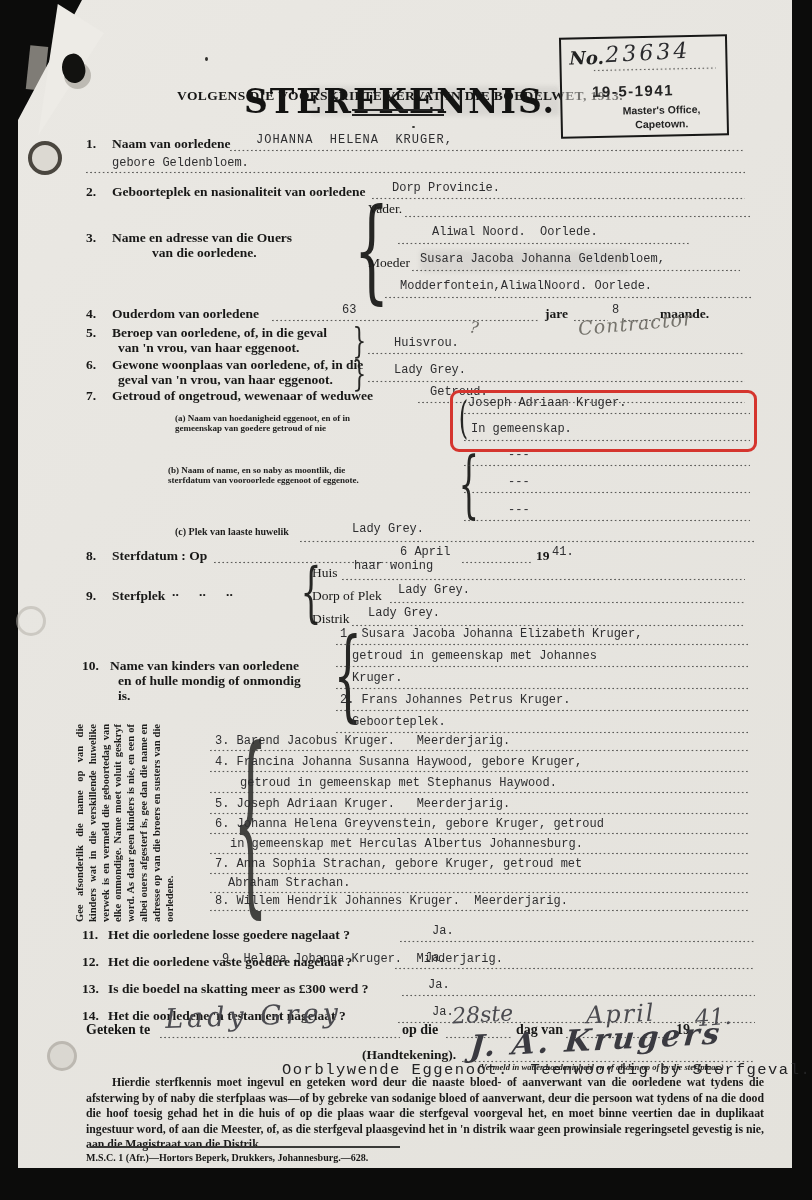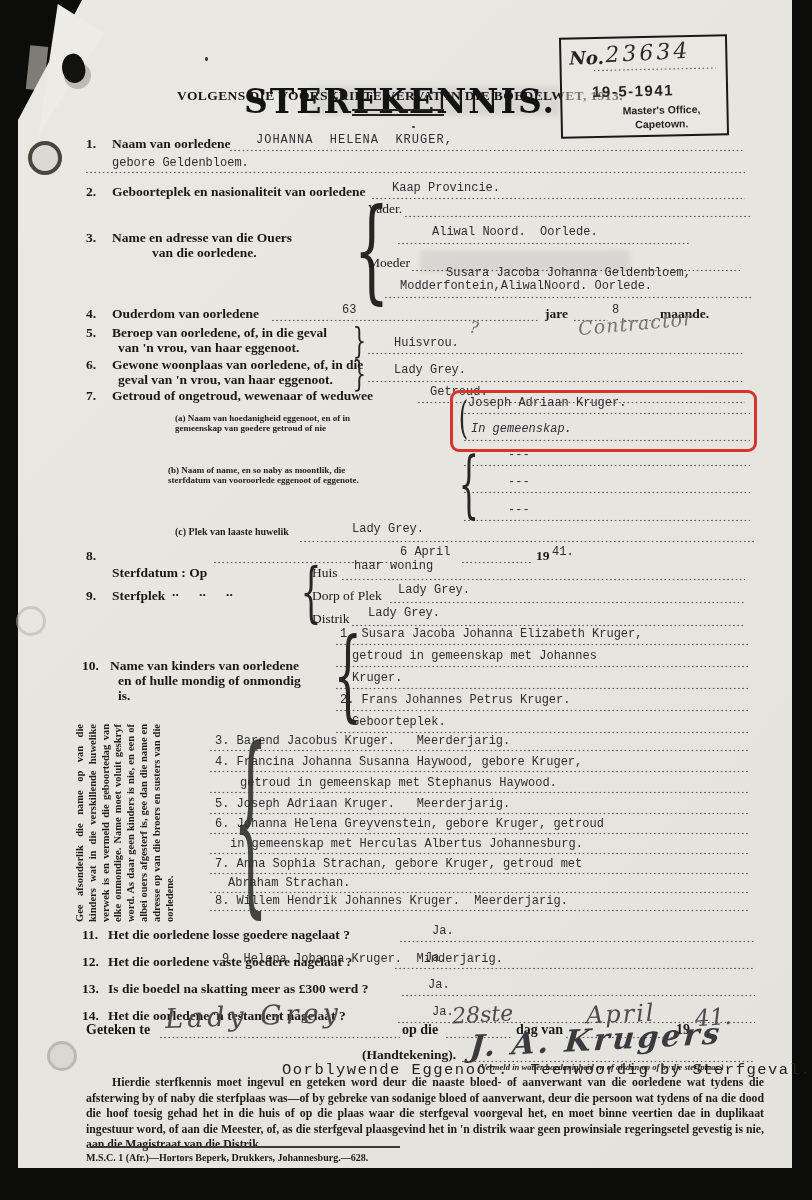--- a/index.html
+++ b/index.html
@@ -81,33 +81,33 @@
   <span class="abs s" style="left:86px;top:136px;">1.</span>
   <span class="abs s" style="left:112px;top:136px;">Naam van oorledene</span>
   <span class="dl" style="left:230px;top:149px;width:515px;"></span>
   <span class="abs t ls" style="left:256px;top:134px;">JOHANNA  HELENA  KRUGER,</span>
   <span class="dl" style="left:86px;top:171px;width:659px;"></span>
   <span class="abs t" style="left:112px;top:157px;">gebore Geldenbloem.</span>
 
   <span class="abs s" style="left:86px;top:184px;">2.</span>
   <span class="abs s" style="left:112px;top:184px;">Geboorteplek en nasionaliteit van oorledene</span>
   <span class="dl" style="left:372px;top:197px;width:373px;"></span>
-  <span class="abs t" style="left:392px;top:182px;">Kaap Provincie.</span>
+  <span class="abs t" style="left:392px;top:182px;">Dorp Provincie.</span>
 
   <span class="abs s" style="left:86px;top:230px;">3.</span>
   <span class="abs s" style="left:112px;top:230px;">Name en adresse van die Ouers</span>
   <span class="abs s" style="left:152px;top:245px;">van die oorledene.</span>
   <span class="br" style="left:336px;top:196px;font-size:112px;line-height:108px;transform:scaleX(.5);">{</span>
   <span class="abs s sn" style="left:368px;top:201px;">Vader.</span>
   <span class="dl" style="left:405px;top:215px;width:347px;"></span>
   <span class="dl" style="left:398px;top:242px;width:292px;"></span>
   <span class="abs t" style="left:432px;top:226px;">Aliwal Noord.  Oorlede.</span>
   <span class="abs s sn" style="left:368px;top:255px;">Moeder</span>
   <span class="dl" style="left:412px;top:269px;width:328px;"></span>
-  <span class="abs t" style="left:420px;top:267px;margin-left:26px;">Susara Jacoba Johanna Geldenbloem,</span>
+  <span class="abs t" style="left:420px;top:253px;">Susara Jacoba Johanna Geldenbloem,</span>
   <span class="dl" style="left:385px;top:296px;width:367px;"></span>
   <span class="abs t" style="left:400px;top:280px;">Modderfontein,AliwalNoord. Oorlede.</span>
 
   <span class="abs s" style="left:86px;top:306px;">4.</span>
   <span class="abs s" style="left:112px;top:306px;">Ouderdom van oorledene</span>
   <span class="dl" style="left:272px;top:319px;width:268px;"></span>
   <span class="abs t" style="left:342px;top:304px;">63</span>
   <span class="abs s" style="left:545px;top:306px;">jare</span>
   <span class="dl" style="left:574px;top:319px;width:34px;"></span>
   <span class="abs t" style="left:612px;top:304px;">8</span>
@@ -134,39 +134,39 @@
   <span class="abs s" style="left:112px;top:388px;">Getroud of ongetroud, wewenaar of weduwee</span>
   <span class="dl" style="left:418px;top:401px;width:327px;"></span>
   <span class="abs t" style="left:430px;top:386px;text-align:center;">Getroud.</span>
 
   <span class="abs sm" style="left:175px;top:413px;">(a) Naam van hoedanigheid eggenoot, en of in</span>
   <span class="abs sm" style="left:175px;top:423px;">gemeenskap van goedere getroud of nie</span>
   <span class="br" style="left:455px;top:396px;font-size:44px;line-height:44px;transform:scaleX(.55);">(</span>
   <span class="dl" style="left:464px;top:412px;width:286px;"></span>
   <span class="abs t" style="left:468px;top:397px;">Joseph Adriaan Kruger.</span>
   <span class="dl" style="left:464px;top:439px;width:286px;"></span>
-  <span class="abs t" style="left:471px;top:423px;font-style:italic;">In gemeenskap.</span>
+  <span class="abs t" style="left:471px;top:423px;">In gemeenskap.</span>
   <div id="redbox" style="border-color: rgb(213, 53, 46);"></div>
 
   <span class="abs sm" style="left:168px;top:465px;">(b) Naam of name, en so naby as moontlik, die</span>
   <span class="abs sm" style="left:168px;top:475px;">sterfdatum van vooroorlede eggenoot of eggenote.</span>
   <span class="br" style="left:446px;top:449px;font-size:72px;line-height:70px;transform:scaleX(.45);">{</span>
   <span class="abs t" style="left:508px;top:449px;">---</span>
   <span class="dl" style="left:464px;top:464px;width:286px;"></span>
   <span class="abs t" style="left:508px;top:476px;">---</span>
   <span class="dl" style="left:464px;top:491px;width:286px;"></span>
   <span class="abs t" style="left:508px;top:504px;">---</span>
   <span class="dl" style="left:464px;top:519px;width:286px;"></span>
 
   <span class="abs sm" style="left:175px;top:526px;font-size:10px;">(c) Plek van laaste huwelik</span>
   <span class="dl" style="left:300px;top:540px;width:455px;"></span>
   <span class="abs t" style="left:352px;top:523px;">Lady Grey.</span>
 
   <span class="abs s" style="left:86px;top:548px;">8.</span>
-  <span class="abs s" style="left:112px;top:548px;margin-top:17px;">Sterfdatum : Op</span>
+  <span class="abs s" style="left:112px;top:548px;">Sterfdatum : Op</span>
   <span class="dl" style="left:214px;top:561px;width:182px;"></span>
   <span class="abs t" style="left:400px;top:546px;">6 April</span>
   <span class="dl" style="left:462px;top:561px;width:70px;"></span>
   <span class="abs s" style="left:536px;top:548px;">19</span>
   <span class="abs t" style="left:552px;top:546px;">41.</span>
 
   <span class="abs s" style="left:86px;top:588px;">9.</span>
   <span class="abs s" style="left:112px;top:588px;">Sterfplek</span>
   <span class="abs s" style="left:172px;top:584px;">..      ..      ..</span>
   <span class="br" style="left:290px;top:560px;font-size:66px;line-height:64px;transform:scaleX(.5);">{</span>

